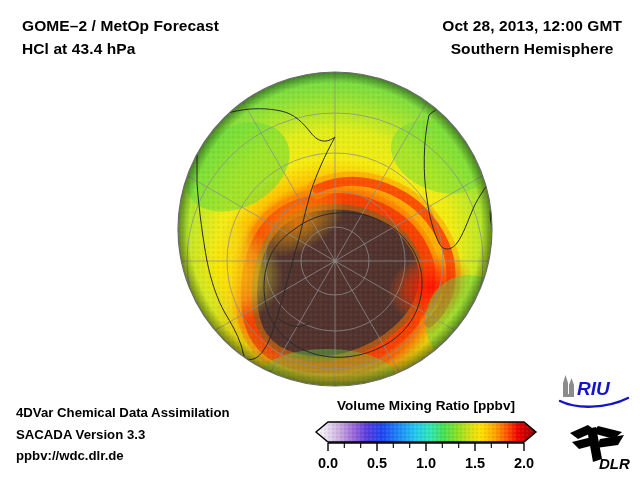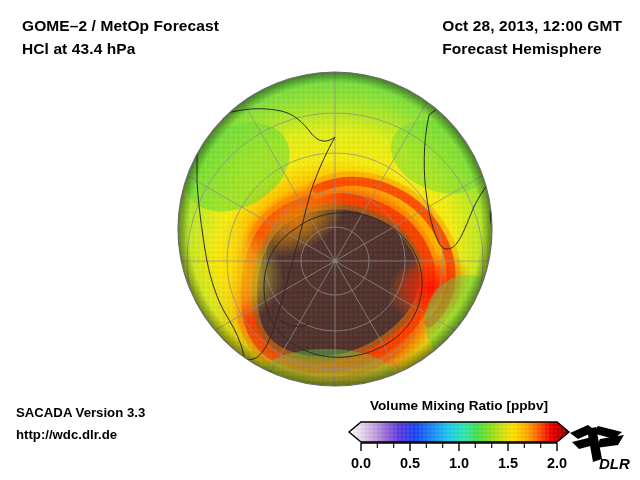--- a/index.html
+++ b/index.html
@@ -29,21 +29,21 @@
   .hdr-left {
     position: absolute;
     left: 22px;
     top: 14px;
     text-align: left;
   }
   .hdr-right {
     position: absolute;
     right: 18px;
     top: 14px;
-    text-align: left;
+    text-align: center;
   }
   .hdr-line {
     font-size: 15.5px;
     font-weight: bold;
     line-height: 23px;
     white-space: nowrap;
     letter-spacing: 0.1px;
   }
 
   
@@ -70,21 +70,20 @@
   }
   #globe-svg { display: block; }
 
   
   #cbar {
     position: absolute;
     left: 310px;
     top: 398px;
     width: 232px;
     height: 76px;
-    margin-left: 33px;
   }
   #cbar-title {
     position: absolute;
     left: 0;
     top: 0;
     width: 232px;
     text-align: center;
     font-size: 13.6px;
     font-weight: bold;
     white-space: nowrap;
@@ -117,21 +116,21 @@
 
 <div id="root">
 
   <div class="hdr-left">
     <div class="hdr-line">GOME–2 / MetOp Forecast</div>
     <div class="hdr-line">HCl at 43.4 hPa</div>
   </div>
 
   <div class="hdr-right">
     <div class="hdr-line">Oct 28, 2013, 12:00 GMT</div>
-    <div class="hdr-line">Forecast Hemisphere</div>
+    <div class="hdr-line">Southern Hemisphere</div>
   </div>
 
   <div id="globe-wrap">
     <svg id="globe-svg" width="316" height="316" viewBox="0 0 316 316">
       <defs>
         <clipPath id="diskClip">
           <circle cx="158" cy="158" r="157"></circle>
         </clipPath>
 
         <radialGradient id="fieldBase" cx="50%" cy="68%" r="72%">
@@ -337,24 +336,39 @@
         <text x="18" y="50">0.0</text>
         <text x="67" y="50">0.5</text>
         <text x="116" y="50">1.0</text>
         <text x="165" y="50">1.5</text>
         <text x="214" y="50">2.0</text>
       </g>
     </svg>
   </div>
 
   <div class="ftr-left">
+    <div class="ftr-line">4DVar Chemical Data Assimilation</div>
     <div class="ftr-line">SACADA Version 3.3</div>
-    <div class="ftr-line">http://wdc.dlr.de</div>
-  </div>
-
+    <div class="ftr-line">ppbv://wdc.dlr.de</div>
+  </div>
+
+  <div id="logo-riu">
+    <svg width="80" height="38" viewBox="0 0 80 38">
+
+      <g fill="#8c8c8c">
+        <path d="M 7 24 L 7 10 L 9.5 2 L 12 10 L 12 24 Z"></path>
+        <path d="M 13 24 L 13 12 L 15.5 5 L 18 12 L 18 24 Z"></path>
+        <rect x="7" y="21" width="11" height="3"></rect>
+      </g>
+
+      <text x="21" y="22" font-family="Liberation Sans, sans-serif" font-size="19" font-weight="bold" font-style="italic" fill="#1414c8">RIU</text>
+
+      <path d="M 4 28 C 20 36 50 36 72 25" fill="none" stroke="#1414c8" stroke-width="2.4" stroke-linecap="round"></path>
+    </svg>
+  </div>
 
   <div id="logo-dlr">
     <svg width="70" height="58" viewBox="0 0 70 58">
       <g fill="#000000">
 
         <path d="M 4 18 L 22 10 L 30 16 L 12 24 Z"></path>
 
         <path d="M 32 11 L 56 17 L 48 24 L 26 18 Z"></path>
 
         <path d="M 6 27 L 26 22 L 32 29 L 13 34 Z"></path>

